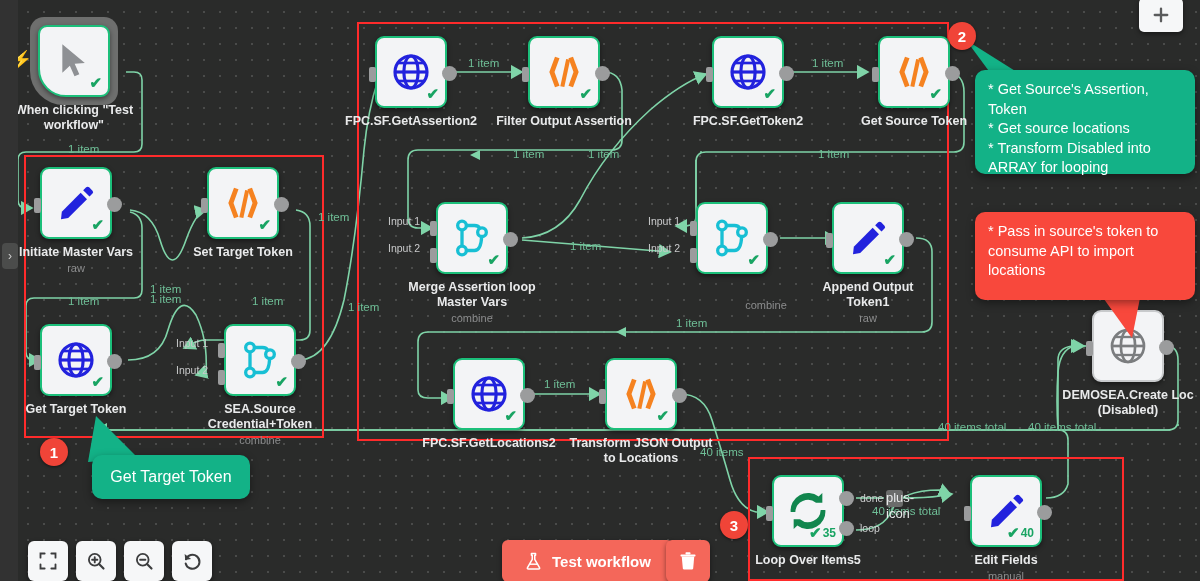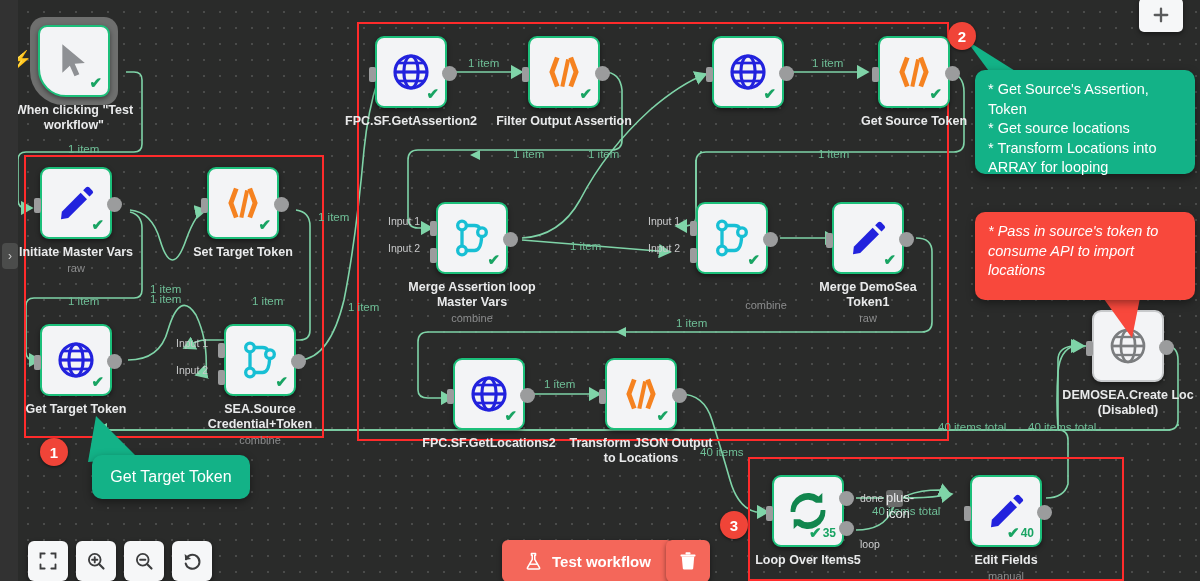--- a/index.html
+++ b/index.html
@@ -111,21 +111,21 @@
   }
 
   
   .callout {
     position:absolute; border-radius:10px; z-index:30;
     color:#ffffff; font-size:14.5px; line-height:19.5px;
     padding:10px 13px; white-space:pre-line;
     box-shadow:0 3px 8px rgba(0,0,0,.4);
   }
   .callout.green { background:#13b287; }
-  .callout.red   { background:#f8483c;font-style:italic; }
+  .callout.red   { background:#f8483c; }
   .tail { position:absolute; z-index:29; }
 
   
   .tooltip {
     position:absolute; background:#ffffff; color:#2b2b2b;
     font-size:11.5px; line-height:16px; padding:4px 6px;
     z-index:32; white-space:pre-line; box-shadow:0 1px 4px rgba(0,0,0,.4);
   }
 
   
@@ -360,20 +360,21 @@
       <div class="port-out"></div>
       <svg class="ico" viewBox="0 0 24 24">
         <circle cx="12" cy="12" r="9.6" fill="none" stroke="#2222dd" stroke-width="1.9"></circle>
         <ellipse cx="12" cy="12" rx="4.3" ry="9.6" fill="none" stroke="#2222dd" stroke-width="1.9"></ellipse>
         <line x1="2.4" y1="12" x2="21.6" y2="12" stroke="#2222dd" stroke-width="1.9"></line>
         <line x1="4" y1="6.6" x2="20" y2="6.6" stroke="#2222dd" stroke-width="1.6"></line>
         <line x1="4" y1="17.4" x2="20" y2="17.4" stroke="#2222dd" stroke-width="1.6"></line>
       </svg>
       <span class="check">✔</span>
     </div>
+    <div class="label">FPC.SF.GetToken2</div>
   </div>
 
   <div class="node" style="left:878px; top:36px;">
     <div class="box">
       <div class="port-in"></div>
       <div class="port-out"></div>
       <svg class="ico" viewBox="0 0 24 24">
         <path d="M9.3 3.8 L6.3 12 L9.3 20.2 L6.6 21.2 L3.2 12 L6.6 2.8 Z" fill="#f58220"></path>
         <path d="M14.7 3.8 L17.7 12 L14.7 20.2 L17.4 21.2 L20.8 12 L17.4 2.8 Z" fill="#f58220"></path>
         <path d="M13.3 4.2 L9.8 20.5 L12.2 21 L15.7 4.7 Z" fill="#f58220"></path>
@@ -428,21 +429,21 @@
   <div class="node" style="left:832px; top:202px;">
     <div class="box">
       <div class="port-in"></div>
       <div class="port-out"></div>
       <svg class="ico" viewBox="0 0 24 24">
         <path d="M3.5 17.2 L14.8 5.9 L18.6 9.7 L7.3 21 L3 21.8 Z" fill="#2222dd"></path>
         <path d="M16.3 4.4 L18.1 2.6 Q19 1.8 19.9 2.6 L21.9 4.6 Q22.7 5.5 21.9 6.3 L20.1 8.1 Z" fill="#2222dd"></path>
       </svg>
       <span class="check">✔</span>
     </div>
-    <div class="label">Merge DemoSea
+    <div class="label">Append Output
 Token1</div>
     <div class="sublabel" style="top:110px;">raw</div>
   </div>
 
   <div class="node" style="left:453px; top:358px;">
     <div class="box">
       <div class="port-in"></div>
       <div class="port-out"></div>
       <svg class="ico" viewBox="0 0 24 24">
         <circle cx="12" cy="12" r="9.6" fill="none" stroke="#2222dd" stroke-width="1.9"></circle>
@@ -486,21 +487,21 @@
     <div class="label" style="width:160px;">DEMOSEA.Create Loc
 (Disabled)</div>
   </div>
 
   <div class="node" style="left:772px; top:475px;">
     <div class="box">
       <div class="port-in"></div>
       <div class="port-out o1"></div>
       <div class="port-out o2"></div>
       <span class="out-lbl" style="left:86px; top:15px;">done</span>
-      <span class="out-lbl" style="left:86px; top:61px;text-align:right;">loop</span>
+      <span class="out-lbl" style="left:86px; top:45px;text-align:right;">loop</span>
       <svg class="ico" viewBox="0 0 24 24">
         <path d="M4.4 12.6 a7.6 7.6 0 0 1 12.4 -5.6 L14.4 7 L20.6 7 L20.6 1.2 L18.4 3.3 A10.5 10.5 0 0 0 1.6 12.6 Z" fill="#11864e"></path>
         <path d="M19.6 11.4 a7.6 7.6 0 0 1 -12.4 5.6 L9.6 17 L3.4 17 L3.4 22.8 L5.6 20.7 A10.5 10.5 0 0 0 22.4 11.4 Z" fill="#11864e"></path>
       </svg>
       <span class="check">✔<span class="cnt">35</span></span>
     </div>
     <div class="label">Loop Over Items5</div>
   </div>
   <div class="edge-plus" style="left:886px; top:490px;">plus-icon</div>
 
@@ -536,21 +537,21 @@
   <div class="edge-lbl" style="left:700px; top:446px;">40 items</div>
   <div class="edge-lbl" style="left:872px; top:505px;">40 items total</div>
   <div class="edge-lbl" style="left:938px; top:421px;">40 items total</div>
   <div class="edge-lbl" style="left:1028px; top:421px;">40 items total</div>
 
   <svg class="tail" style="left:964px; top:38px; width:60px; height:42px;">
     <path d="M2,2 L56,36 L30,40 Z" fill="#13b287"></path>
   </svg>
   <div class="callout green" style="left:975px; top:70px; width:220px; height:104px;">* Get Source's Assertion, Token
 * Get source locations
-* Transform Locations into ARRAY for looping</div>
+* Transform Disabled into ARRAY for looping</div>
 
   <svg class="tail" style="left:1092px; top:288px; width:70px; height:52px;">
     <path d="M4,0 L50,0 L40,50 Z" fill="#f8483c"></path>
   </svg>
   <div class="callout red" style="left:975px; top:212px; width:220px; height:88px;">* Pass in source's token to consume API to import locations</div>
 
   <svg class="tail" style="left:82px; top:416px; width:80px; height:60px;">
     <path d="M14,0 L56,42 L6,46 Z" fill="#13b287"></path>
   </svg>
   <div class="callout green" style="left:92px; top:455px; width:158px; height:44px; display:flex; align-items:center; justify-content:center; font-size:16px;">Get Target Token</div>

